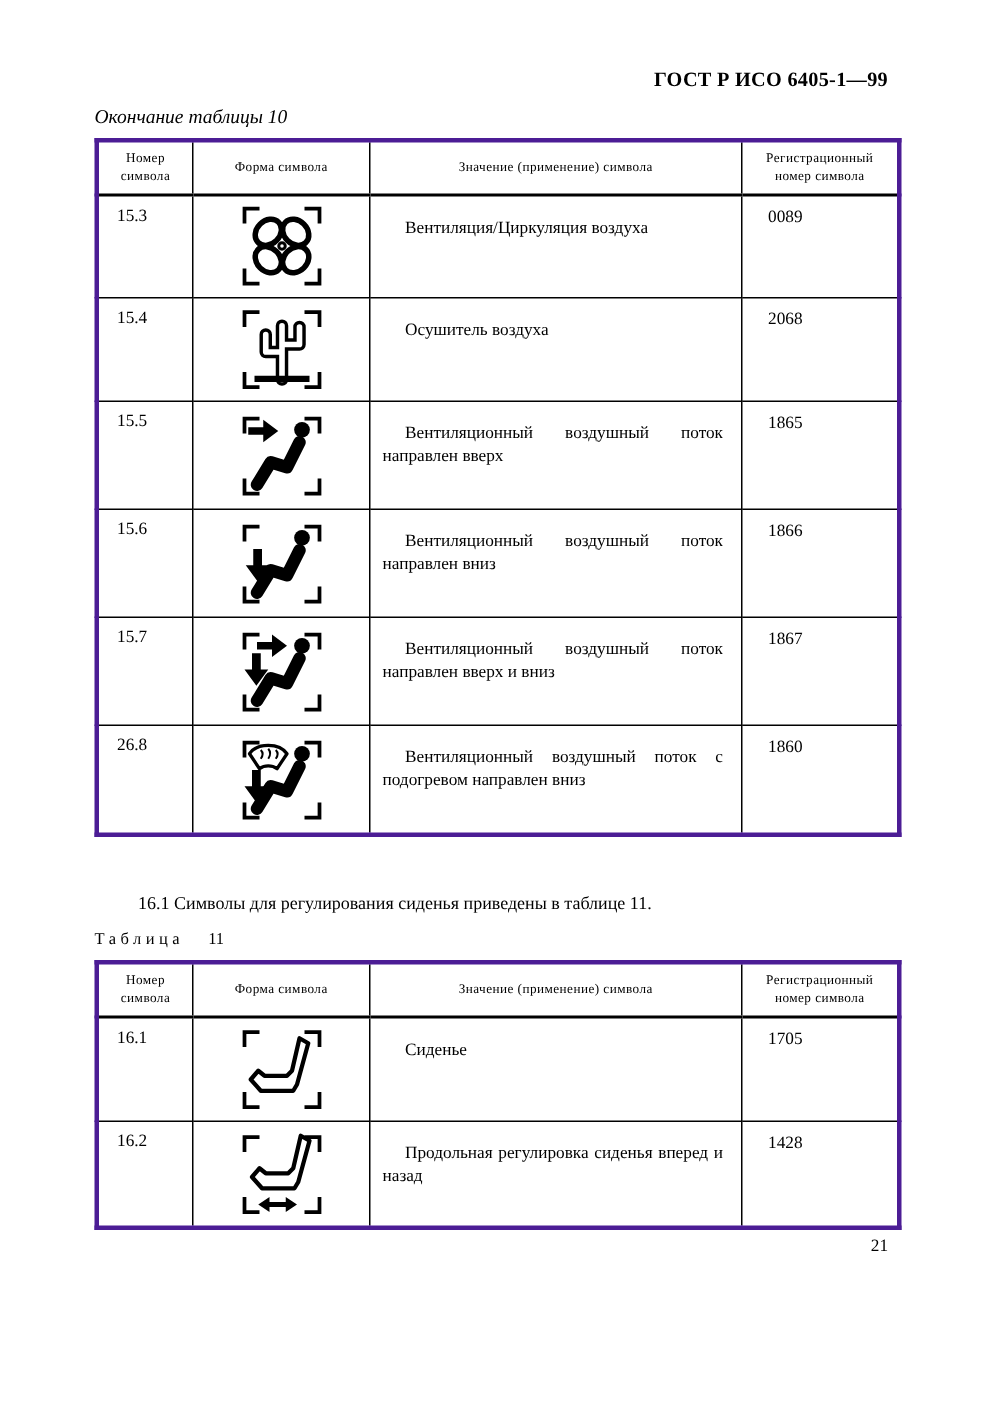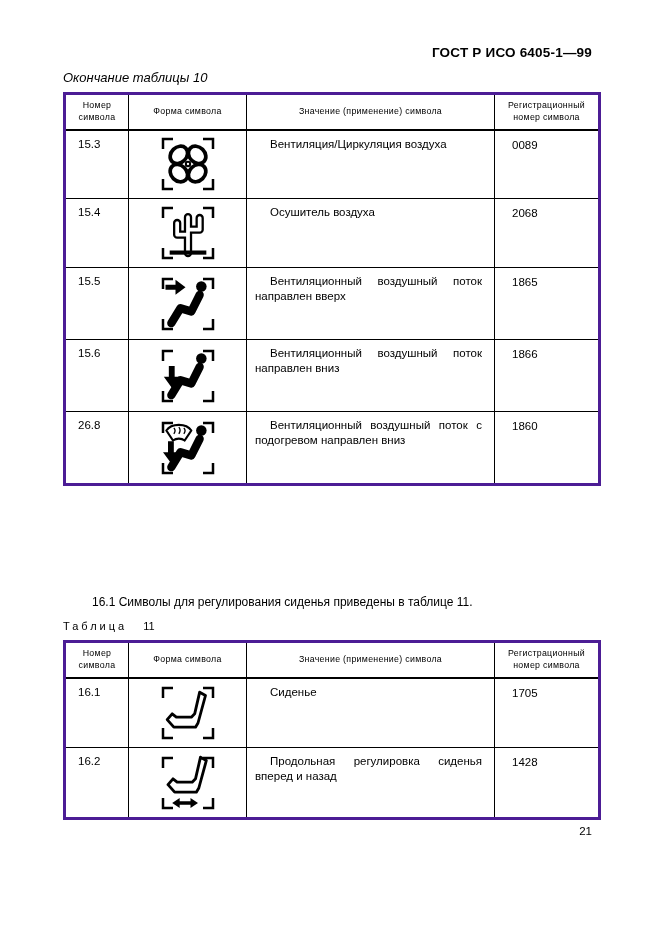--- a/index.html
+++ b/index.html
@@ -1,35 +1,35 @@
 <!DOCTYPE html>
 <html><head>
 <meta charset="utf-8">
 <style>
   html,body{margin:0;padding:0;background:#fff;}
   .page{position:relative;width:655px;height:936px;background:#ffffff;
-        font-family:Liberation Sans, sans-serif;color:#000;overflow:hidden;}
+        font-family:Liberation Serif, serif;color:#000;overflow:hidden;}
 
   .doc-code{position:absolute;top:45px;right:63px;font-weight:bold;
             font-size:13.5px;letter-spacing:.2px;}
   .cont-note{position:absolute;top:70px;left:63px;font-style:italic;font-size:13px;}
 
   .tbl{border-collapse:collapse;table-layout:fixed;width:535px;border:3px solid #4c1d95;}
   .t10{position:absolute;top:92px;left:63px;}
   .t11{position:absolute;top:640px;left:63px;}
   .tbl col.c1{width:64px;} .tbl col.c2{width:118px;}
   .tbl col.c3{width:248px;} .tbl col.c4{width:105px;}
   .tbl th,.tbl td{border:1px solid #000;}
   .tbl thead tr{height:36px;}
   .tbl thead th{border-bottom:2px solid #000;font-weight:normal;font-size:8.8px;
        letter-spacing:.3px;text-align:center;vertical-align:middle;line-height:1.3;padding:2px 4px;}
   .tbl td{vertical-align:top;font-size:11.5px;}
   td.num{padding:7px 0 0 12px;}
   td.sym{text-align:center;vertical-align:middle;padding:2px 0;}
-  td.meaning{padding:6px 12px 0 8px;text-align:justify;text-indent:15px;line-height:1.32;}
+  td.meaning{padding:14px 12px 0 8px;text-align:justify;text-indent:15px;line-height:1.32;}
   td.reg{padding:8px 0 0 17px;}
   tr.h69{height:69px;} tr.h70{height:70px;} tr.h71{height:71px;}
   tr.h72{height:72px;} tr.h73{height:73px;}
 
   svg.icon{width:60px;height:60px;display:block;margin:0 auto;}
 
   .sec-head{position:absolute;top:566px;left:92px;font-weight:bold;font-size:13.5px;}
   .sec-head .no{margin-right:10px;}
   .sec-par{position:absolute;top:595px;left:92px;font-size:12px;}
   .tbl-label{position:absolute;top:620px;left:63px;font-size:11px;}
@@ -126,20 +126,33 @@
         <td class="sym">
           <svg class="icon" viewBox="0 0 72 72">
             <use href="#brk"></use>
             <use href="#arrD" transform="translate(7,24)"></use>
             <use href="#person"></use>
           </svg>
         </td>
         <td class="meaning">Вентиляционный воздушный поток направлен вниз</td>
         <td class="reg">1866</td>
       </tr>
+      <tr class="h72">
+        <td class="num">15.7</td>
+        <td class="sym">
+          <svg class="icon" viewBox="0 0 72 72">
+            <use href="#brk"></use>
+            <use href="#arrR" transform="translate(16,6)"></use>
+            <use href="#arrD" transform="translate(6,21)"></use>
+            <use href="#person"></use>
+          </svg>
+        </td>
+        <td class="meaning">Вентиляционный воздушный поток направлен вверх и вниз</td>
+        <td class="reg">1867</td>
+      </tr>
       <tr class="h73">
         <td class="num">26.8</td>
         <td class="sym">
           <svg class="icon" viewBox="0 0 72 72">
             <use href="#brk"></use>
             <use href="#heater" transform="translate(2,1)"></use>
             <use href="#arrD" transform="translate(6,28)"></use>
             <use href="#person"></use>
           </svg>
         </td>

